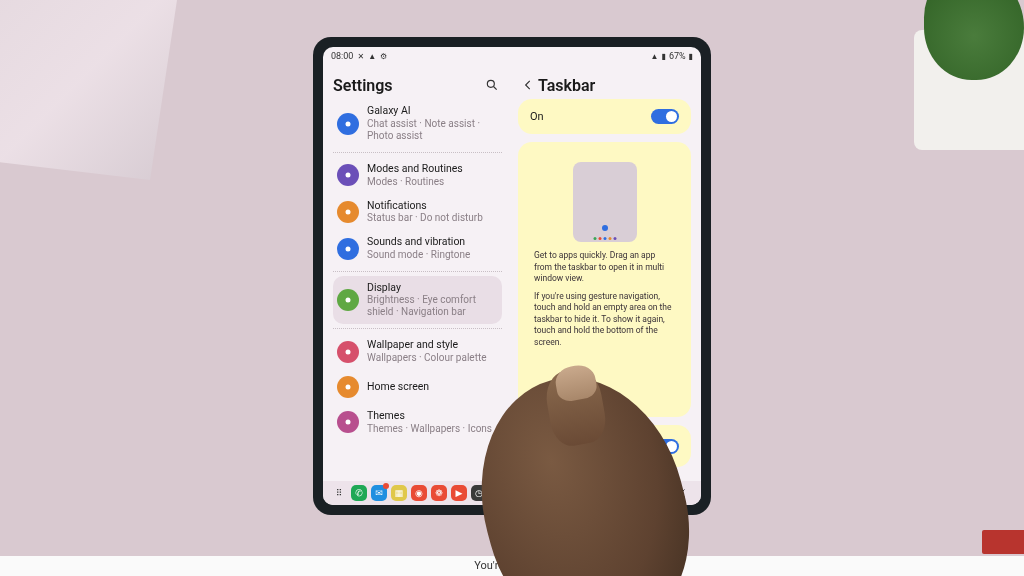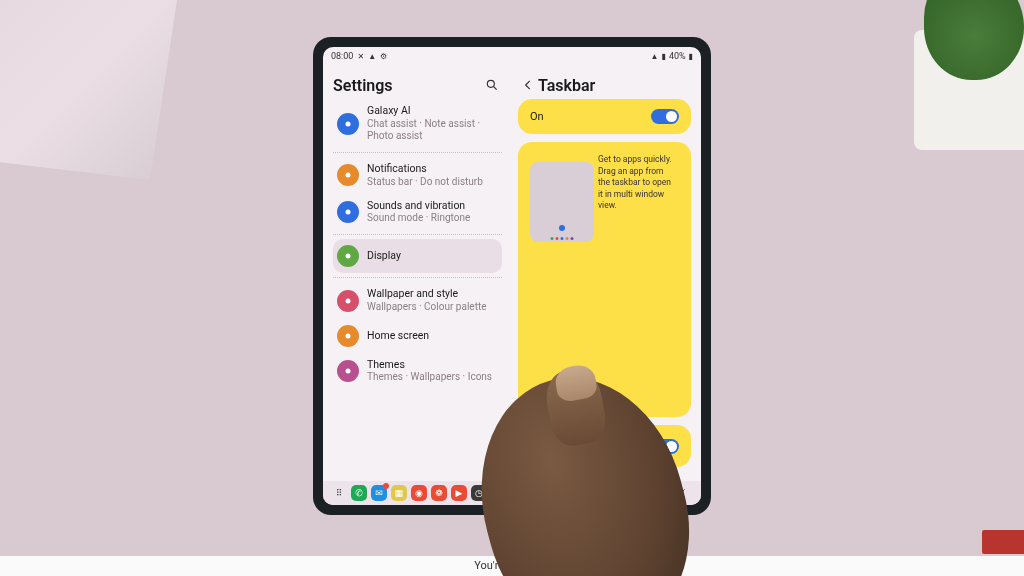--- a/index.html
+++ b/index.html
@@ -30,21 +30,21 @@
   .settings-list { flex:1; overflow:hidden; display:flex; flex-direction:column; gap:0; }
   .group-divider { border-top:1px dotted #c8bfc5; margin:4px 0; }
   .row { display:flex; align-items:center; gap:8px; padding:6px 4px; border-radius:10px; }
   .row.active { background:#e9dee6; }
   .row-icon { width:22px; height:22px; border-radius:50%; display:flex; align-items:center; justify-content:center; flex:none; }
   .row-icon svg { width:12px; height:12px; }
   .row-text { display:flex; flex-direction:column; }
   .row-title { font-size:10.5px; color:#1a1a1a; line-height:1.2; }
   .row-sub { font-size:10px; color:#8a7f86; line-height:1.2; }
 
-  .card { background:#fde047; border-radius:14px; padding:10px 12px; margin-bottom:8px; }
+  .card { background:#fef9c3; border-radius:14px; padding:10px 12px; margin-bottom:8px; }
   .card-row { display:flex; align-items:center; justify-content:space-between; }
   .card-row .lbl { font-size:11px; color:#1a1a1a; }
   .toggle { width:28px; height:15px; background:#2f6ee0; border-radius:10px; position:relative; }
   .toggle::after { content:""; position:absolute; right:2px; top:2px; width:11px; height:11px; border-radius:50%; background:#fff; }
 
   .preview-box { display:flex; justify-content:center; padding:10px 0 6px; }
   .mini-device { width:64px; height:80px; background:#d9ced6; border-radius:8px; position:relative; }
   .mini-device::after { content:""; position:absolute; bottom:11px; left:50%; transform:translateX(-50%); width:6px; height:6px; border-radius:50%; background:#2f6ee0; }
   .mini-dots { position:absolute; bottom:2px; left:50%; transform:translateX(-50%); display:flex; gap:2px; }
   .mini-dots span { width:3px; height:3px; border-radius:50%; }
@@ -82,21 +82,21 @@
     <div class="status-bar">
       <div class="status-left">
         <span>08:00</span>
         <span class="status-ico">✕</span>
         <span class="status-ico">▲</span>
         <span class="status-ico">⚙</span>
       </div>
       <div class="status-right">
         <span class="status-ico">▲</span>
         <span class="status-ico">▮</span>
-        <span>40%</span>
+        <span>67%</span>
         <span class="status-ico">▮</span>
       </div>
     </div>
 
     <div class="panels">
 
       <div class="panel-left">
         <div class="panel-header">
           <div class="panel-title">Settings</div>
           <div class="spacer"></div>
@@ -114,20 +114,31 @@
                   <circle cx="12" cy="12" r="5"></circle>
                 </svg>
               </div>
               <div class="row-text">
                 <div class="row-title">Galaxy AI</div>
                 <div class="row-sub">Chat assist · Note assist · Photo assist</div>
               </div>
             </div>
             <div class="group-divider"></div>
             <div class="row">
+              <div class="row-icon" style="background:#6b4fb8">
+                <svg viewBox="0 0 24 24" fill="#fff">
+                  <circle cx="12" cy="12" r="5"></circle>
+                </svg>
+              </div>
+              <div class="row-text">
+                <div class="row-title">Modes and Routines</div>
+                <div class="row-sub">Modes · Routines</div>
+              </div>
+            </div>
+            <div class="row">
               <div class="row-icon" style="background:#e68a2e">
                 <svg viewBox="0 0 24 24" fill="#fff">
                   <circle cx="12" cy="12" r="5"></circle>
                 </svg>
               </div>
               <div class="row-text">
                 <div class="row-title">Notifications</div>
                 <div class="row-sub">Status bar · Do not disturb</div>
               </div>
             </div>
@@ -144,20 +155,21 @@
             </div>
             <div class="group-divider"></div>
             <div class="row active">
               <div class="row-icon" style="background:#5fa843">
                 <svg viewBox="0 0 24 24" fill="#fff">
                   <circle cx="12" cy="12" r="5"></circle>
                 </svg>
               </div>
               <div class="row-text">
                 <div class="row-title">Display</div>
+                <div class="row-sub">Brightness · Eye comfort shield · Navigation bar</div>
               </div>
             </div>
             <div class="group-divider"></div>
             <div class="row">
               <div class="row-icon" style="background:#d6506b">
                 <svg viewBox="0 0 24 24" fill="#fff">
                   <circle cx="12" cy="12" r="5"></circle>
                 </svg>
               </div>
               <div class="row-text">
@@ -199,34 +211,35 @@
           <div class="panel-title">Taskbar</div>
         </div>
 
         <div class="card">
           <div class="card-row">
             <span class="lbl">On</span>
             <div class="toggle"></div>
           </div>
         </div>
 
-        <div class="card" style="flex:1;display:flex;flex-direction:row;">
+        <div class="card" style="flex:1;display:flex;flex-direction:column;">
           <div class="preview-box">
             <div class="mini-device">
               <div class="mini-dots" id="mini-dots">
                   <span style="background: rgb(58, 166, 85);"></span>
                   <span style="background: rgb(233, 75, 53);"></span>
                   <span style="background: rgb(47, 110, 224);"></span>
                   <span style="background: rgb(230, 138, 46);"></span>
                   <span style="background: rgb(107, 79, 184);"></span>
                 </div>
             </div>
           </div>
           <div class="desc">
             <p>Get to apps quickly. Drag an app from the taskbar to open it in multi window view.</p>
+            <p>If you're using gesture navigation, touch and hold an empty area on the taskbar to hide it. To show it again, touch and hold the bottom of the screen.</p>
           </div>
         </div>
 
         <div class="card recent-card">
           <div class="card-row">
             <div>
               <div class="lbl">Show recent apps</div>
               <div class="sub">Up to 4 apps</div>
             </div>
             <div class="toggle"></div>

